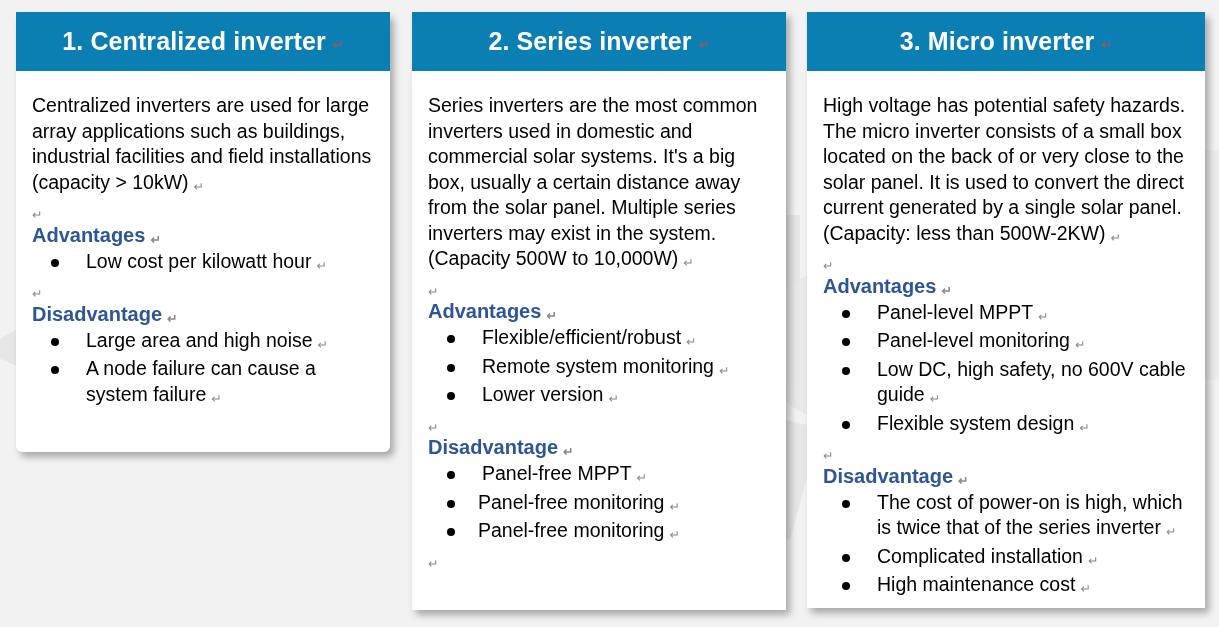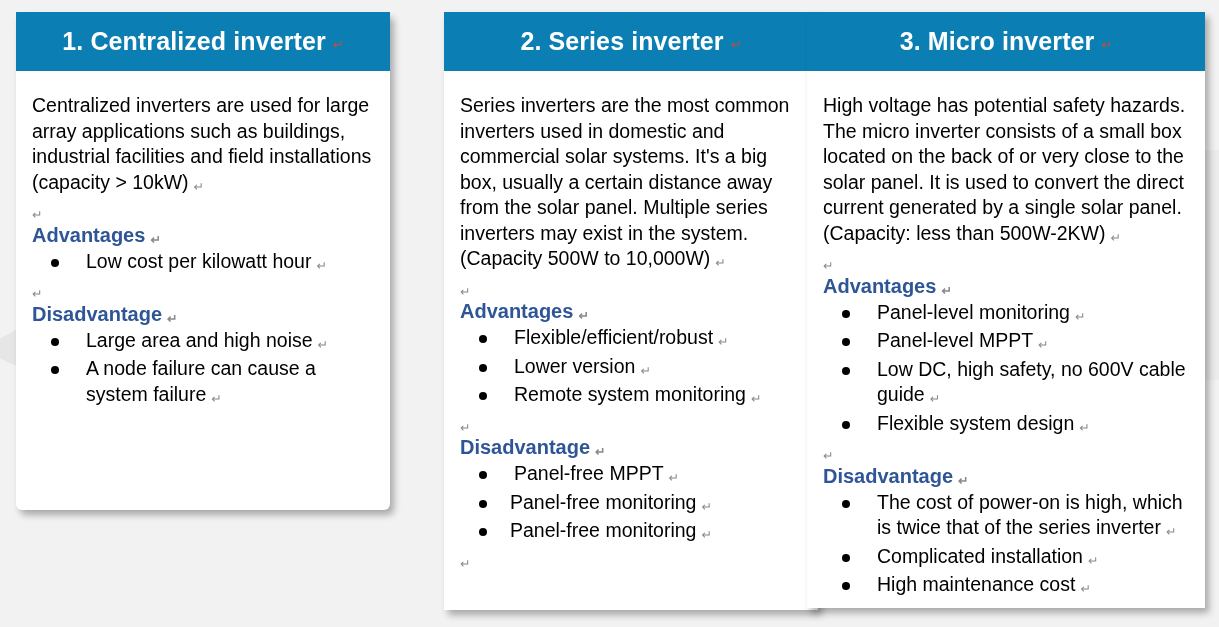--- a/index.html
+++ b/index.html
@@ -46,22 +46,22 @@
     position: relative;
     z-index: 1;
     width: 1219px;
     height: 627px;
   }
   .card {
     position: absolute;
     background: #ffffff;
     box-shadow: 4px 5px 7px rgba(0,0,0,.30);
   }
-  .card-1 { left: 16px;  top: 12px; width: 374px; height: 498px; border-radius: 6px; }
-  .card-2 { left: 412px; top: 12px; width: 374px; height: 598px; margin-left: 32px; }
+  .card-1 { left: 16px;  top: 12px; width: 374px; height: 440px; border-radius: 6px; }
+  .card-2 { left: 412px; top: 12px; width: 374px; height: 598px; }
   .card-3 { left: 807px; top: 12px; width: 398px; height: 596px; }
 
   .card-header {
     height: 59px;
     background: #0b7fb4;
     display: flex;
     align-items: center;
     justify-content: center;
     color: #ffffff;
     font-size: 25px;
@@ -177,22 +177,22 @@
     <div class="card-header">
       <span class="hdr-text">2. Series inverter</span>
       <span class="ret-mark-hdr">↵</span>
     </div>
     <div class="card-body">
       <p class="intro"><span>Series inverters are the most common inverters used in domestic and commercial solar systems. It's a big box, usually a certain distance away from the solar panel. Multiple series inverters may exist in the system. (Capacity 500W to 10,000W)</span><span class="ret">↵</span></p>
       <div class="blank-line"><span class="ret">↵</span></div>
       <p class="section-head"><span>Advantages</span><span class="ret">↵</span></p>
       <ul class="bullets">
         <li class="indent-more"><span>Flexible/efficient/robust</span><span class="ret">↵</span></li>
+        <li class="indent-more"><span>Remote system monitoring</span><span class="ret">↵</span></li>
         <li class="indent-more"><span>Lower version</span><span class="ret">↵</span></li>
-        <li class="indent-more"><span>Remote system monitoring</span><span class="ret">↵</span></li>
       </ul>
       <div class="blank-line"><span class="ret">↵</span></div>
       <p class="section-head"><span>Disadvantage</span><span class="ret">↵</span></p>
       <ul class="bullets">
         <li class="indent-more"><span>Panel-free MPPT</span><span class="ret">↵</span></li>
         <li><span>Panel-free monitoring</span><span class="ret">↵</span></li>
         <li><span>Panel-free monitoring</span><span class="ret">↵</span></li>
       </ul>
       <div class="blank-line"><span class="ret">↵</span></div>
     </div>
@@ -201,22 +201,22 @@
   <div class="card card-3">
     <div class="card-header">
       <span class="hdr-text">3. Micro inverter</span>
       <span class="ret-mark-hdr">↵</span>
     </div>
     <div class="card-body">
       <p class="intro"><span>High voltage has potential safety hazards. The micro inverter consists of a small box located on the back of or very close to the solar panel. It is used to convert the direct current generated by a single solar panel. (Capacity: less than 500W-2KW)</span><span class="ret">↵</span></p>
       <div class="blank-line"><span class="ret">↵</span></div>
       <p class="section-head"><span>Advantages</span><span class="ret">↵</span></p>
       <ul class="bullets">
+        <li class="indent-more"><span>Panel-level MPPT</span><span class="ret">↵</span></li>
         <li class="indent-more"><span>Panel-level monitoring</span><span class="ret">↵</span></li>
-        <li class="indent-more"><span>Panel-level MPPT</span><span class="ret">↵</span></li>
         <li class="indent-more"><span>Low DC, high safety, no 600V cable guide</span><span class="ret">↵</span></li>
         <li class="indent-more"><span>Flexible system design</span><span class="ret">↵</span></li>
       </ul>
       <div class="blank-line"><span class="ret">↵</span></div>
       <p class="section-head"><span>Disadvantage</span><span class="ret">↵</span></p>
       <ul class="bullets">
         <li class="indent-more"><span>The cost of power-on is high, which is twice that of the series inverter</span><span class="ret">↵</span></li>
         <li class="indent-more"><span>Complicated installation</span><span class="ret">↵</span></li>
         <li class="indent-more"><span>High maintenance cost</span><span class="ret">↵</span></li>
       </ul>

